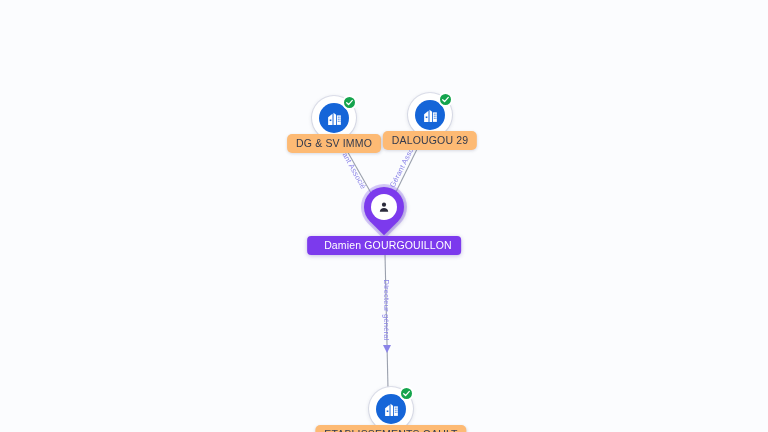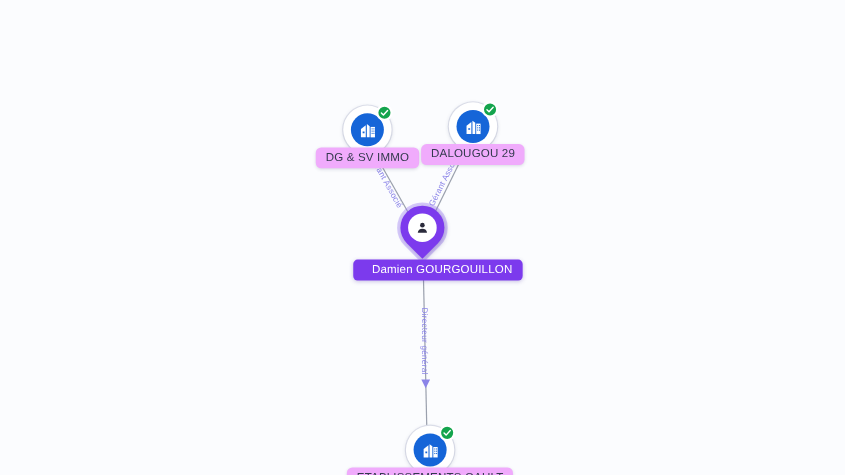--- a/index.html
+++ b/index.html
@@ -119,21 +119,21 @@
     align-items: center;
     justify-content: center;
   }
   .pin-core svg { display: block; }
 
   
   .node-label {
     position: absolute;
     transform: translate(-50%, 0);
     white-space: nowrap;
-    background: #f0abfc;
+    background: #fdba74;
     color: #323a4d;
     font-size: 10.5px;
     letter-spacing: .15px;
     padding: 3px 9px 4px 9px;
     border-radius: 5px;
     box-shadow: 0 1px 3px rgba(40,50,90,.17);
   }
   .node-label.person {
     background: #7c3aed;
     color: #ffffff;
@@ -227,21 +227,21 @@
   <div class="node person-node" style="left:384px; top:212px;">
     <div class="pin-halo"></div>
     <div class="pin-shape"></div>
     <div class="pin-core">
       <svg width="14" height="14" viewBox="0 0 24 24" fill="none">
         <circle cx="12" cy="8" r="3.6" fill="#2b2b3c"></circle>
         <path d="M4.8 20c0-4 3.2-6.4 7.2-6.4s7.2 2.4 7.2 6.4z" fill="#2b2b3c"></path>
       </svg>
     </div>
   </div>
-  <div class="node-label person" style="left:398px; top:236px;padding-left:17px;">Damien GOURGOUILLON</div>
+  <div class="node-label person" style="left:384px; top:236px;padding-left:17px;">Damien GOURGOUILLON</div>
 
   <div class="node company-node" style="left:391px; top:409px;">
     <div class="company-disc"></div>
     <div class="company-inner">
       <svg width="17" height="17" viewBox="0 0 24 24" fill="none">
         <path d="M3 21V10.2L9.2 5.4V21H3Z" fill="#ffffff"></path>
         <path d="M10.6 21V4L14.2 6.6V21H10.6Z" fill="#ffffff"></path>
         <rect x="15.4" y="7.6" width="5.6" height="13.4" fill="#ffffff"></rect>
         <rect x="16.7" y="9.4" width="1.3" height="1.4" fill="#1565d8"></rect>
         <rect x="19" y="9.4" width="1.3" height="1.4" fill="#1565d8"></rect>

